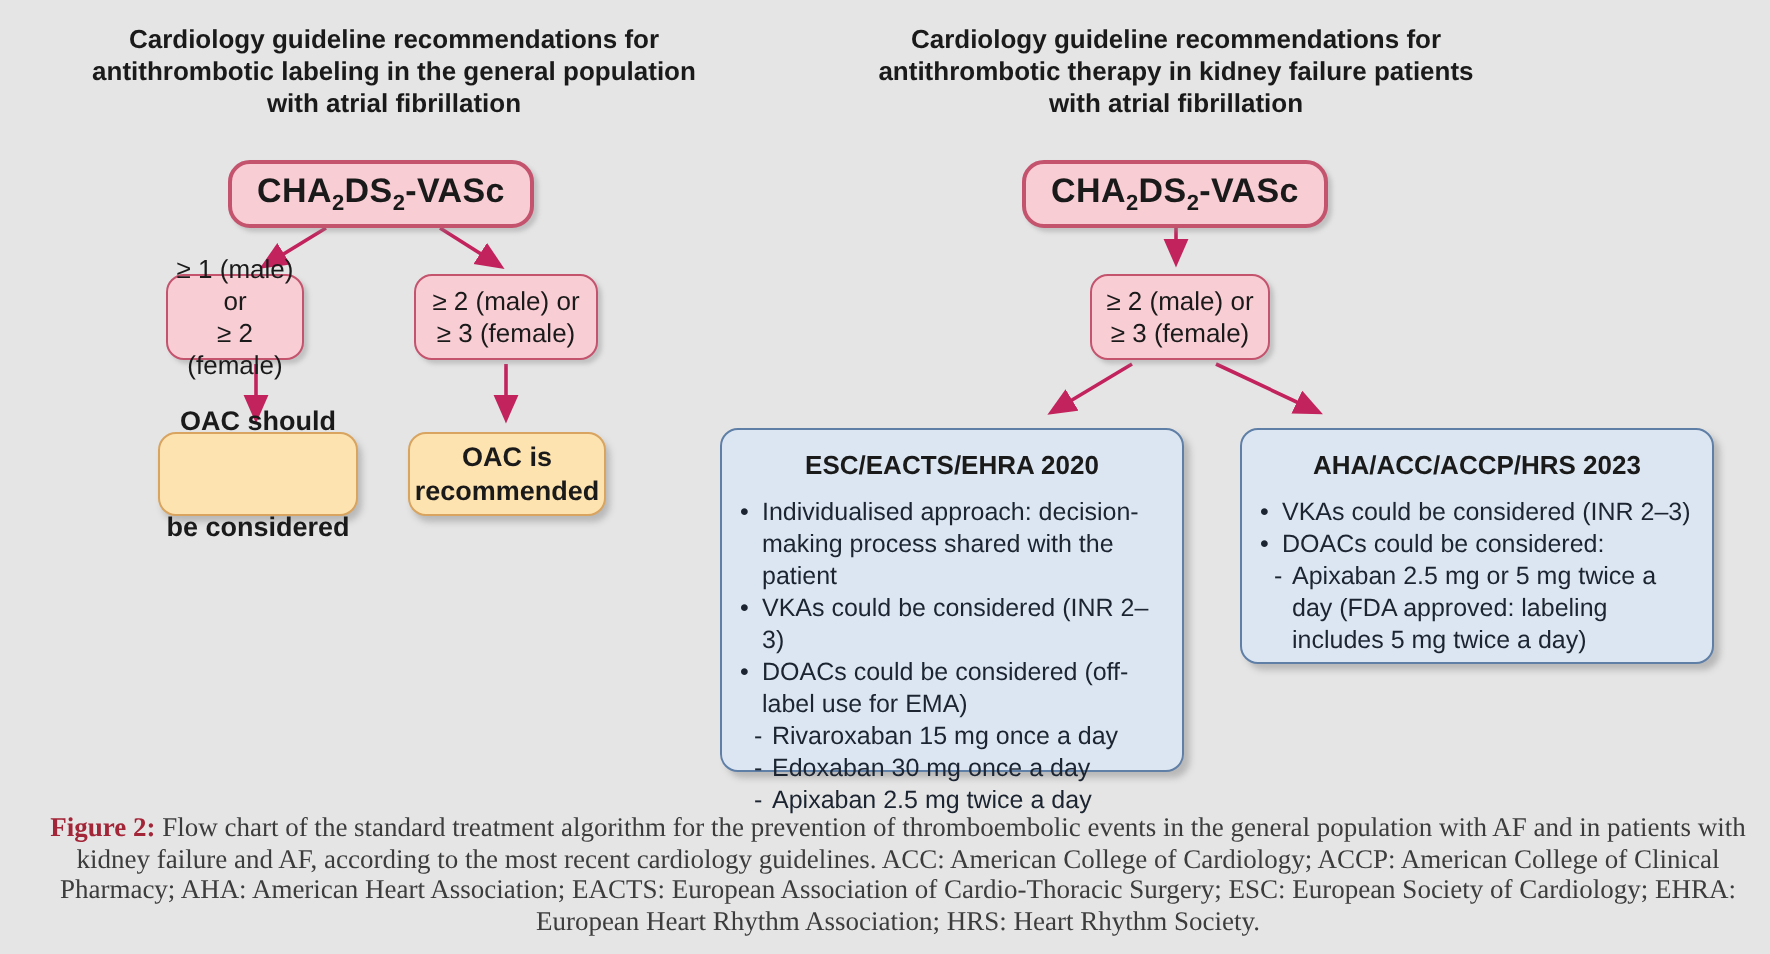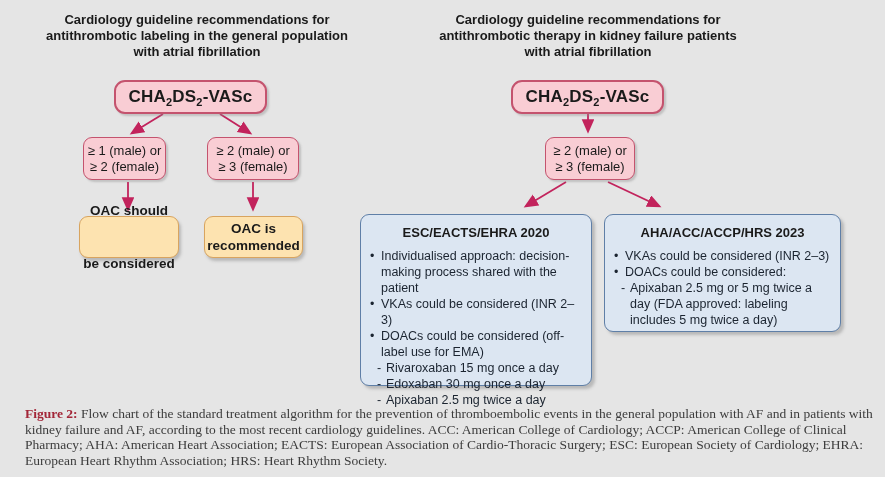--- a/index.html
+++ b/index.html
@@ -32,31 +32,31 @@
     border-radius:9px;box-shadow:3px 3px 3px rgba(130,130,130,.45);color:#1b2430;}
   .blue-title{text-align:center;font-size:13px;font-weight:bold;margin:10px 6px 8px;color:var(--ink);}
   .blue-body{padding:0 6px 8px 9px;font-size:12.5px;line-height:16px;}
   .li{display:flex;}
   .li .marker{flex:none;width:11px;}
   .li.indent{margin-left:7px;}
   .li.indent .marker{width:9px;}
 
   .pos-cha-left{left:114px;top:80px;width:153px;height:34px;}
   .pos-cha-right{left:511px;top:80px;width:153px;height:34px;}
-  .pos-br-l1{left:83px;top:137px;width:83px;height:43px;}
+  .pos-br-l1{left:83px;top:137px;width:69px;height:43px;}
   .pos-br-l2{left:207px;top:137px;width:92px;height:43px;}
   .pos-br-r{left:545px;top:137px;width:90px;height:43px;}
   .pos-oac1{left:79px;top:216px;width:100px;height:42px;gap:36px;}
   .pos-oac2{left:204px;top:216px;width:99px;height:42px;}
   .pos-blue1{left:360px;top:214px;width:232px;height:172px;}
-  .pos-blue2{left:604px;top:214px;width:237px;height:118px;}
+  .pos-blue2{left:620px;top:214px;width:237px;height:118px;}
 
   .caption{position:absolute;left:25px;top:406px;width:848px;
     font-family:"Liberation Serif",serif;font-size:13.5px;line-height:15.6px;
-    color:var(--caption-text);}
+    color:var(--caption-text);text-align:center;}
   .caption .fig-label{font-weight:bold;color:var(--figure-label,#a32638);}
 </style>
 </head>
 <body>
 
 <div class="canvas">
 
   <svg class="arrows" viewBox="0 0 885 477">
     <defs>
       <marker id="ah" markerWidth="9" markerHeight="8" refX="6.5" refY="3.5" orient="auto">

